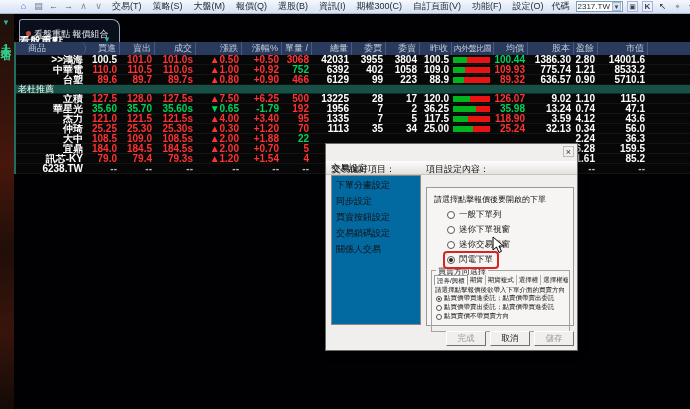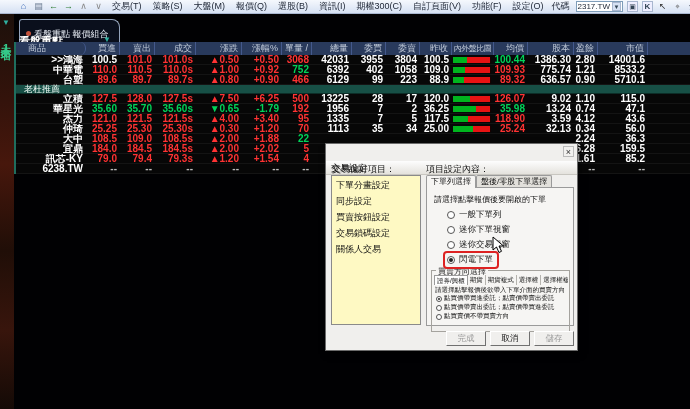--- a/index.html
+++ b/index.html
@@ -41,39 +41,39 @@
   .qrow { display:grid;
     grid-template-columns:70px 34px 35px 41px 46px 40px 30px 40px 34px 34px 32px 42px 34px 46px 24px 50px 1fr;
     align-items:center; }
   .qrow.header { height:13px; background:#293a5c; }
   .qrow.header .hc { color:#c2cbd9; font-size:9px; line-height:13px; border-right:1px solid #44598c;
     text-align:right; padding-right:3px; overflow:hidden; white-space:nowrap; }
   .qrow.header .hc:first-child { text-align:left; padding-left:12px;border-radius:6px; }
   .qrow.header .hc.ctr { text-align:center; padding-right:0; font-size:8px; letter-spacing:-0.5px; }
   .qrow.data { height:10px; background:#070707; border-bottom:1px solid #141414; }
   .qrow.group { height:9px; background:#175046; border-bottom:1px solid #0c2d27; }
-  .gname { color:#eef7f2; font-size:9px; line-height:9px; padding-left:8px; grid-column:1 / -1; }
+  .gname { color:#eef7f2; font-size:9px; line-height:9px; padding-left:2px; grid-column:1 / -1; }
   .qc { font-size:10px; font-weight:bold; line-height:10px; text-align:right; padding-right:3px;
     white-space:nowrap; overflow:hidden; }
   .qc.name { text-align:right; padding-left:3px; color:#ffffff; font-weight:bold; }
   .c-w { color:#ffffff; } .c-r { color:#ff3333; } .c-g { color:#00d45a; } .c-x { color:#b9b9b9; }
   .bar-wrap { width:38px; height:6px; margin:0 auto; display:flex; background:#1a0000; }
   .bar-g { background:#00b41e; height:6px; }
   .bar-r { background:#e81313; height:6px; }
 
   
   .dialog { position:absolute; left:325px; top:129px; width:253px; height:208px; background:#f0efed;
     border:1px solid #6b6b6b; box-shadow:2px 3px 6px rgba(0,0,0,.65); font-size:9px; color:#111; z-index:10; }
   .dlg-title { position:absolute; left:0; top:0; width:100%; height:14px;
     background:linear-gradient(#fdfdfd,#e4e2dd); border-bottom:1px solid #c8c6c0;
     font-size:9px; line-height:14px; padding-left:5px; color:#000;margin-top:17px; }
   .dlg-close { position:absolute; right:3px; top:2px; width:11px; height:11px; font-size:9px; line-height:10px;
     text-align:center; color:#333; border:1px solid #bbb; background:#f2f1ef; cursor:default; }
   .dlg-left-label { position:absolute; left:6px; top:19px; }
-  .listbox { position:absolute; left:5px; top:31px; width:90px; height:150px; background:#fef9c3;
+  .listbox { position:absolute; left:5px; top:31px; width:90px; height:150px; background:#0369a1;
     border:1px solid #8a8a8a; padding-top:1px; }
   .list-item { height:16px; line-height:16px; padding-left:4px; white-space:nowrap; overflow:hidden; }
   .list-item.sel { background:#bcd8f2; }
   .annot { box-shadow:0 0 0 2px #dd2222; border-radius:2px; position:relative; z-index:2; }
   .dlg-right-label { position:absolute; left:100px; top:19px; }
   .tabs { position:absolute; left:100px; top:31px; height:13px; display:flex; }
   .tab { height:13px; line-height:12px; padding:0 4px; border:1px solid #9a9a9a; border-bottom:none;
     background:#e2e0db; font-size:8px; white-space:nowrap; border-radius:2px 2px 0 0; }
   .tab.active { background:#f6f5f3; position:relative; z-index:2; }
   .panel { position:absolute; left:100px; top:43px; width:148px; height:139px; background:#f6f5f3;
@@ -365,21 +365,21 @@
         <div class="qc c-w">2.24</div>
         <div class="qc c-w">36.3</div>
         <div class="qc"></div>
       </div>
       <div class="qrow data">
         <div class="qc name">宜鼎</div>
         <div class="qc c-r">184.0</div>
         <div class="qc c-r">184.5</div>
         <div class="qc c-r">184.5s</div>
         <div class="qc c-r">▲2.00</div>
-        <div class="qc c-r">+2.02</div>
+        <div class="qc c-r">+0.70</div>
         <div class="qc c-r">5</div>
         <div class="qc"></div>
         <div class="qc"></div>
         <div class="qc"></div>
         <div class="qc"></div>
         <div class="qc"></div>
         <div class="qc"></div>
         <div class="qc"></div>
         <div class="qc c-w">6.28</div>
         <div class="qc c-w">159.5</div>
@@ -430,24 +430,20 @@
     <div class="dlg-close">×</div>
     <div class="dlg-left-label">交易偏好項目：</div>
     <div class="listbox" id="dlg-list">
         <div class="list-item">下單分畫設定</div>
         <div class="list-item">同步設定</div>
         <div class="list-item">買賣按鈕設定</div>
         <div class="list-item">交易鎖碼設定</div>
         <div class="list-item">關係人交易</div>
       </div>
     <div class="dlg-right-label">項目設定內容：</div>
-    <div class="tabs" id="dlg-tabs">
-        <div class="tab active">下單列選擇</div>
-        <div class="tab">盤後/零股下單選擇</div>
-      </div>
     <div class="panel">
       <div class="p-instr">請選擇點擊報價後要開啟的下單</div>
       <div id="panel-options">
           <div class="radio-row" style="top: 20px;">
             <span class="radio"></span>
             <span>一般下單列</span>
           </div>
           <div class="radio-row" style="top: 35px;">
             <span class="radio"></span>
             <span>迷你下單視窗</span>

